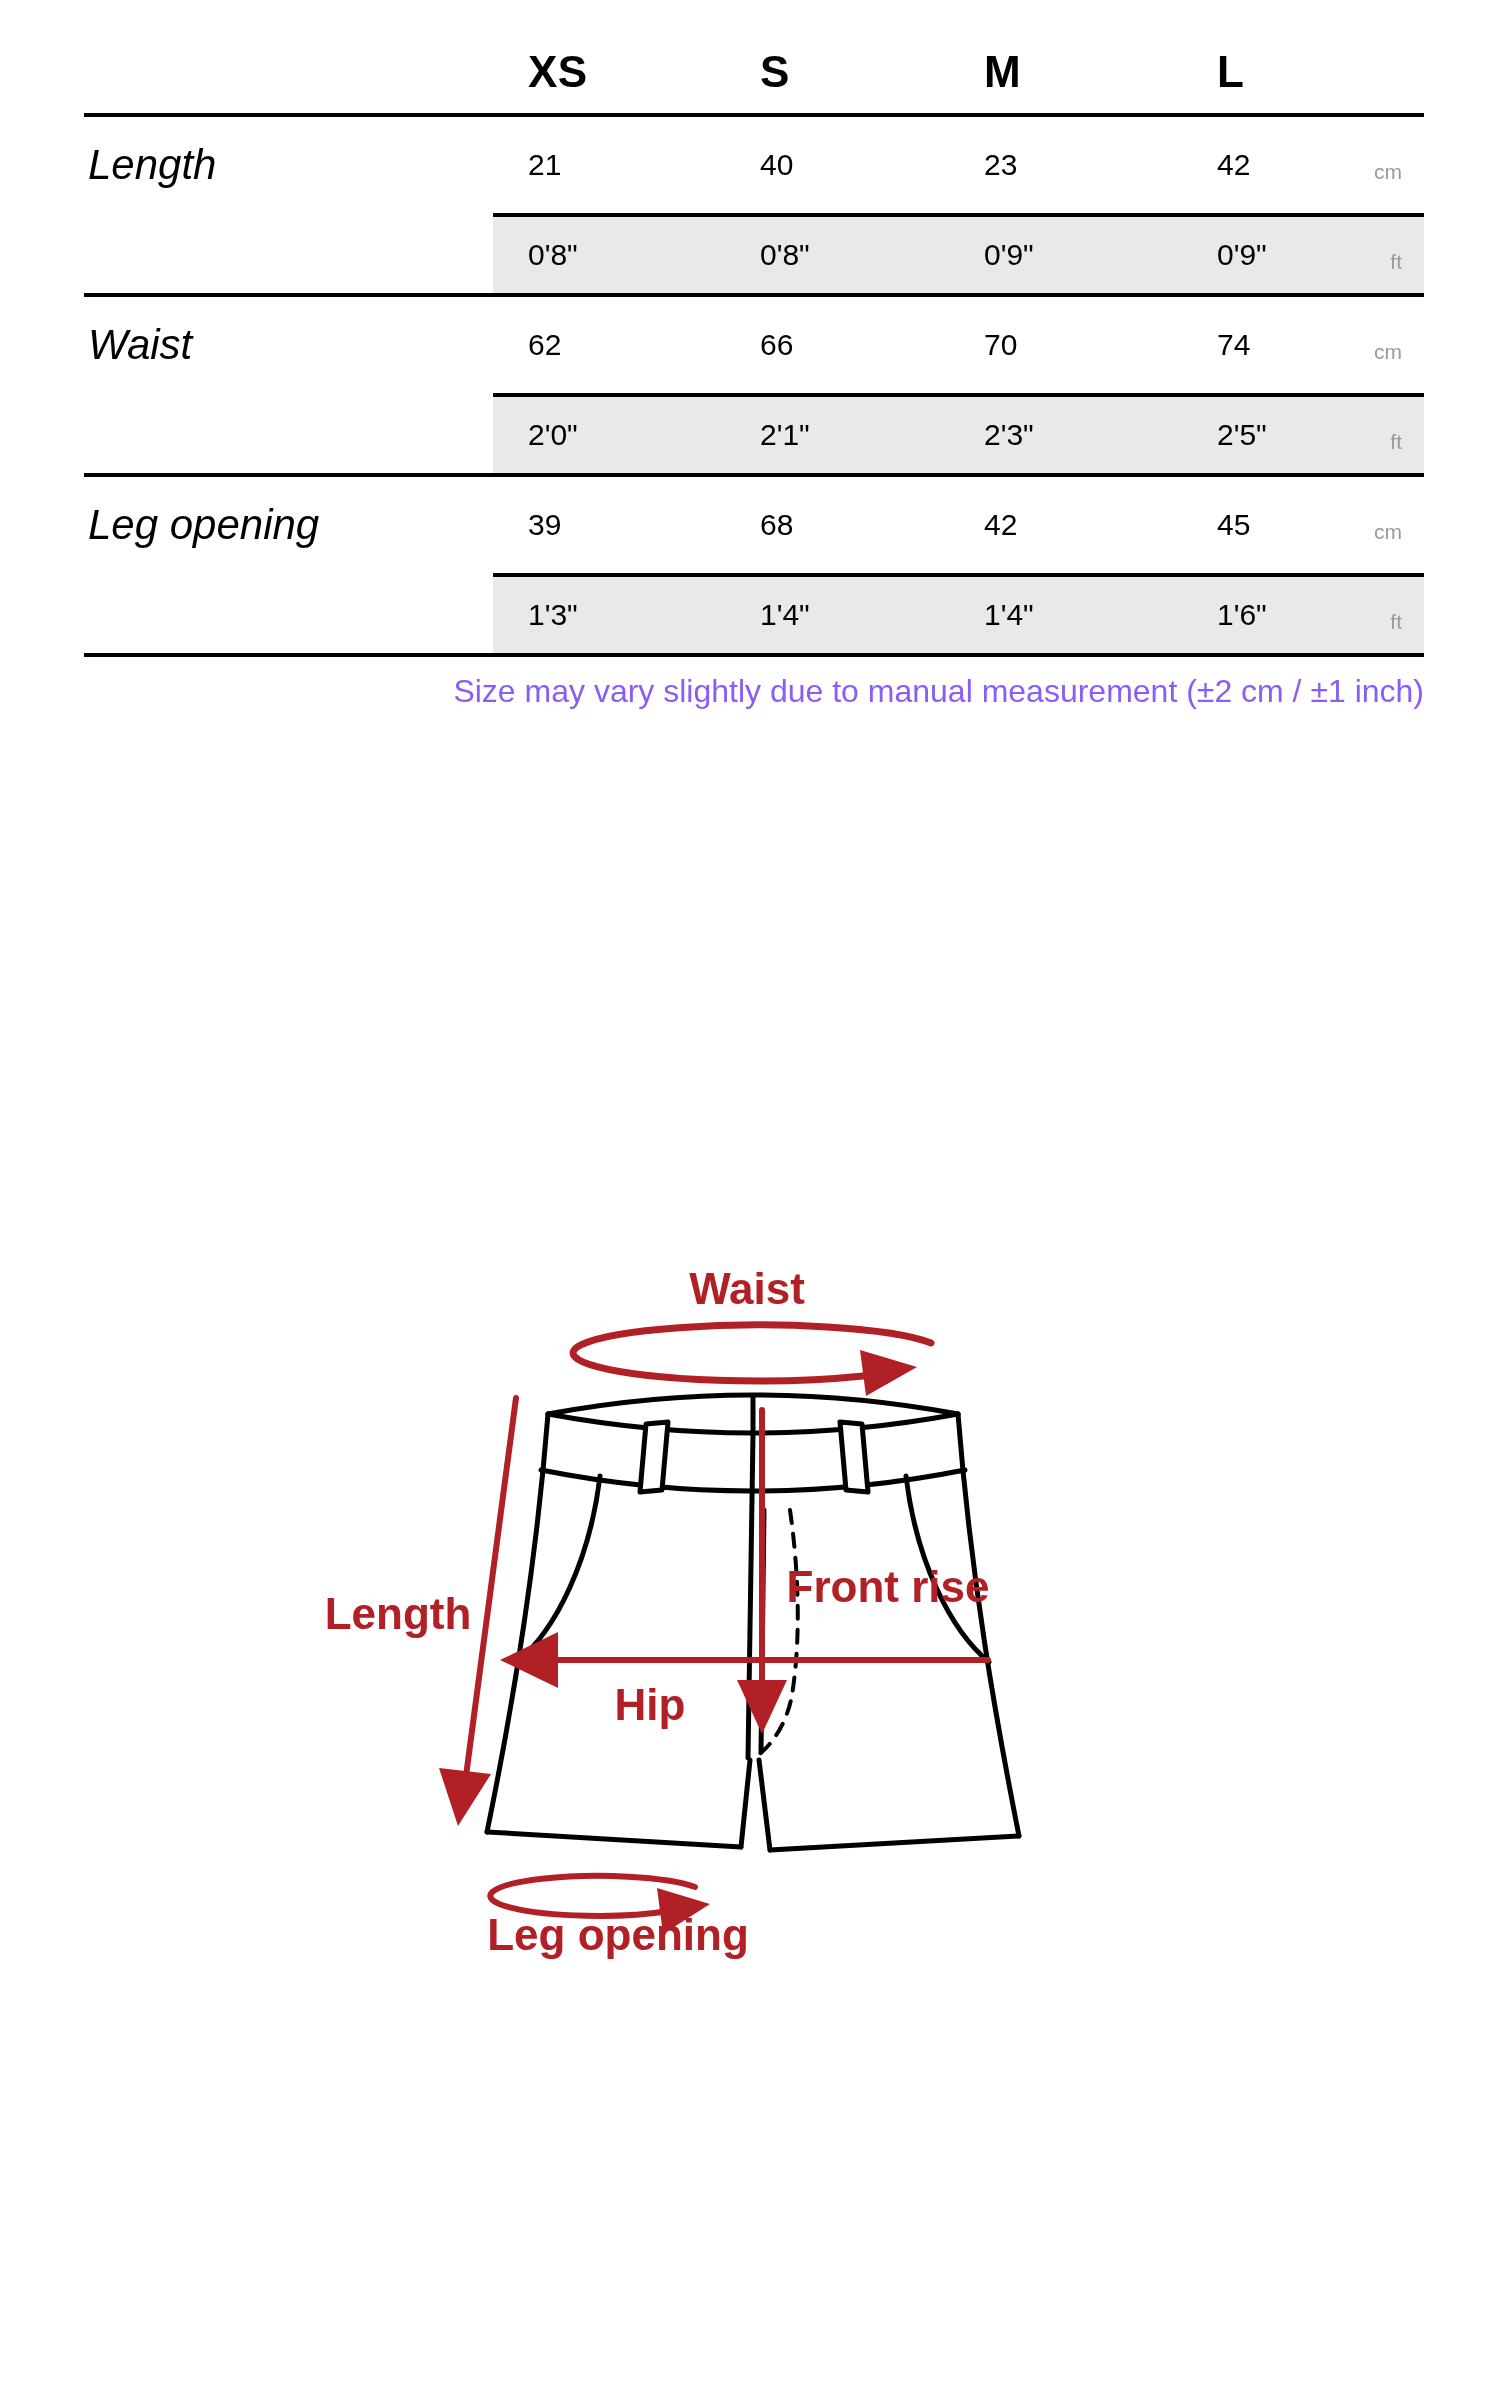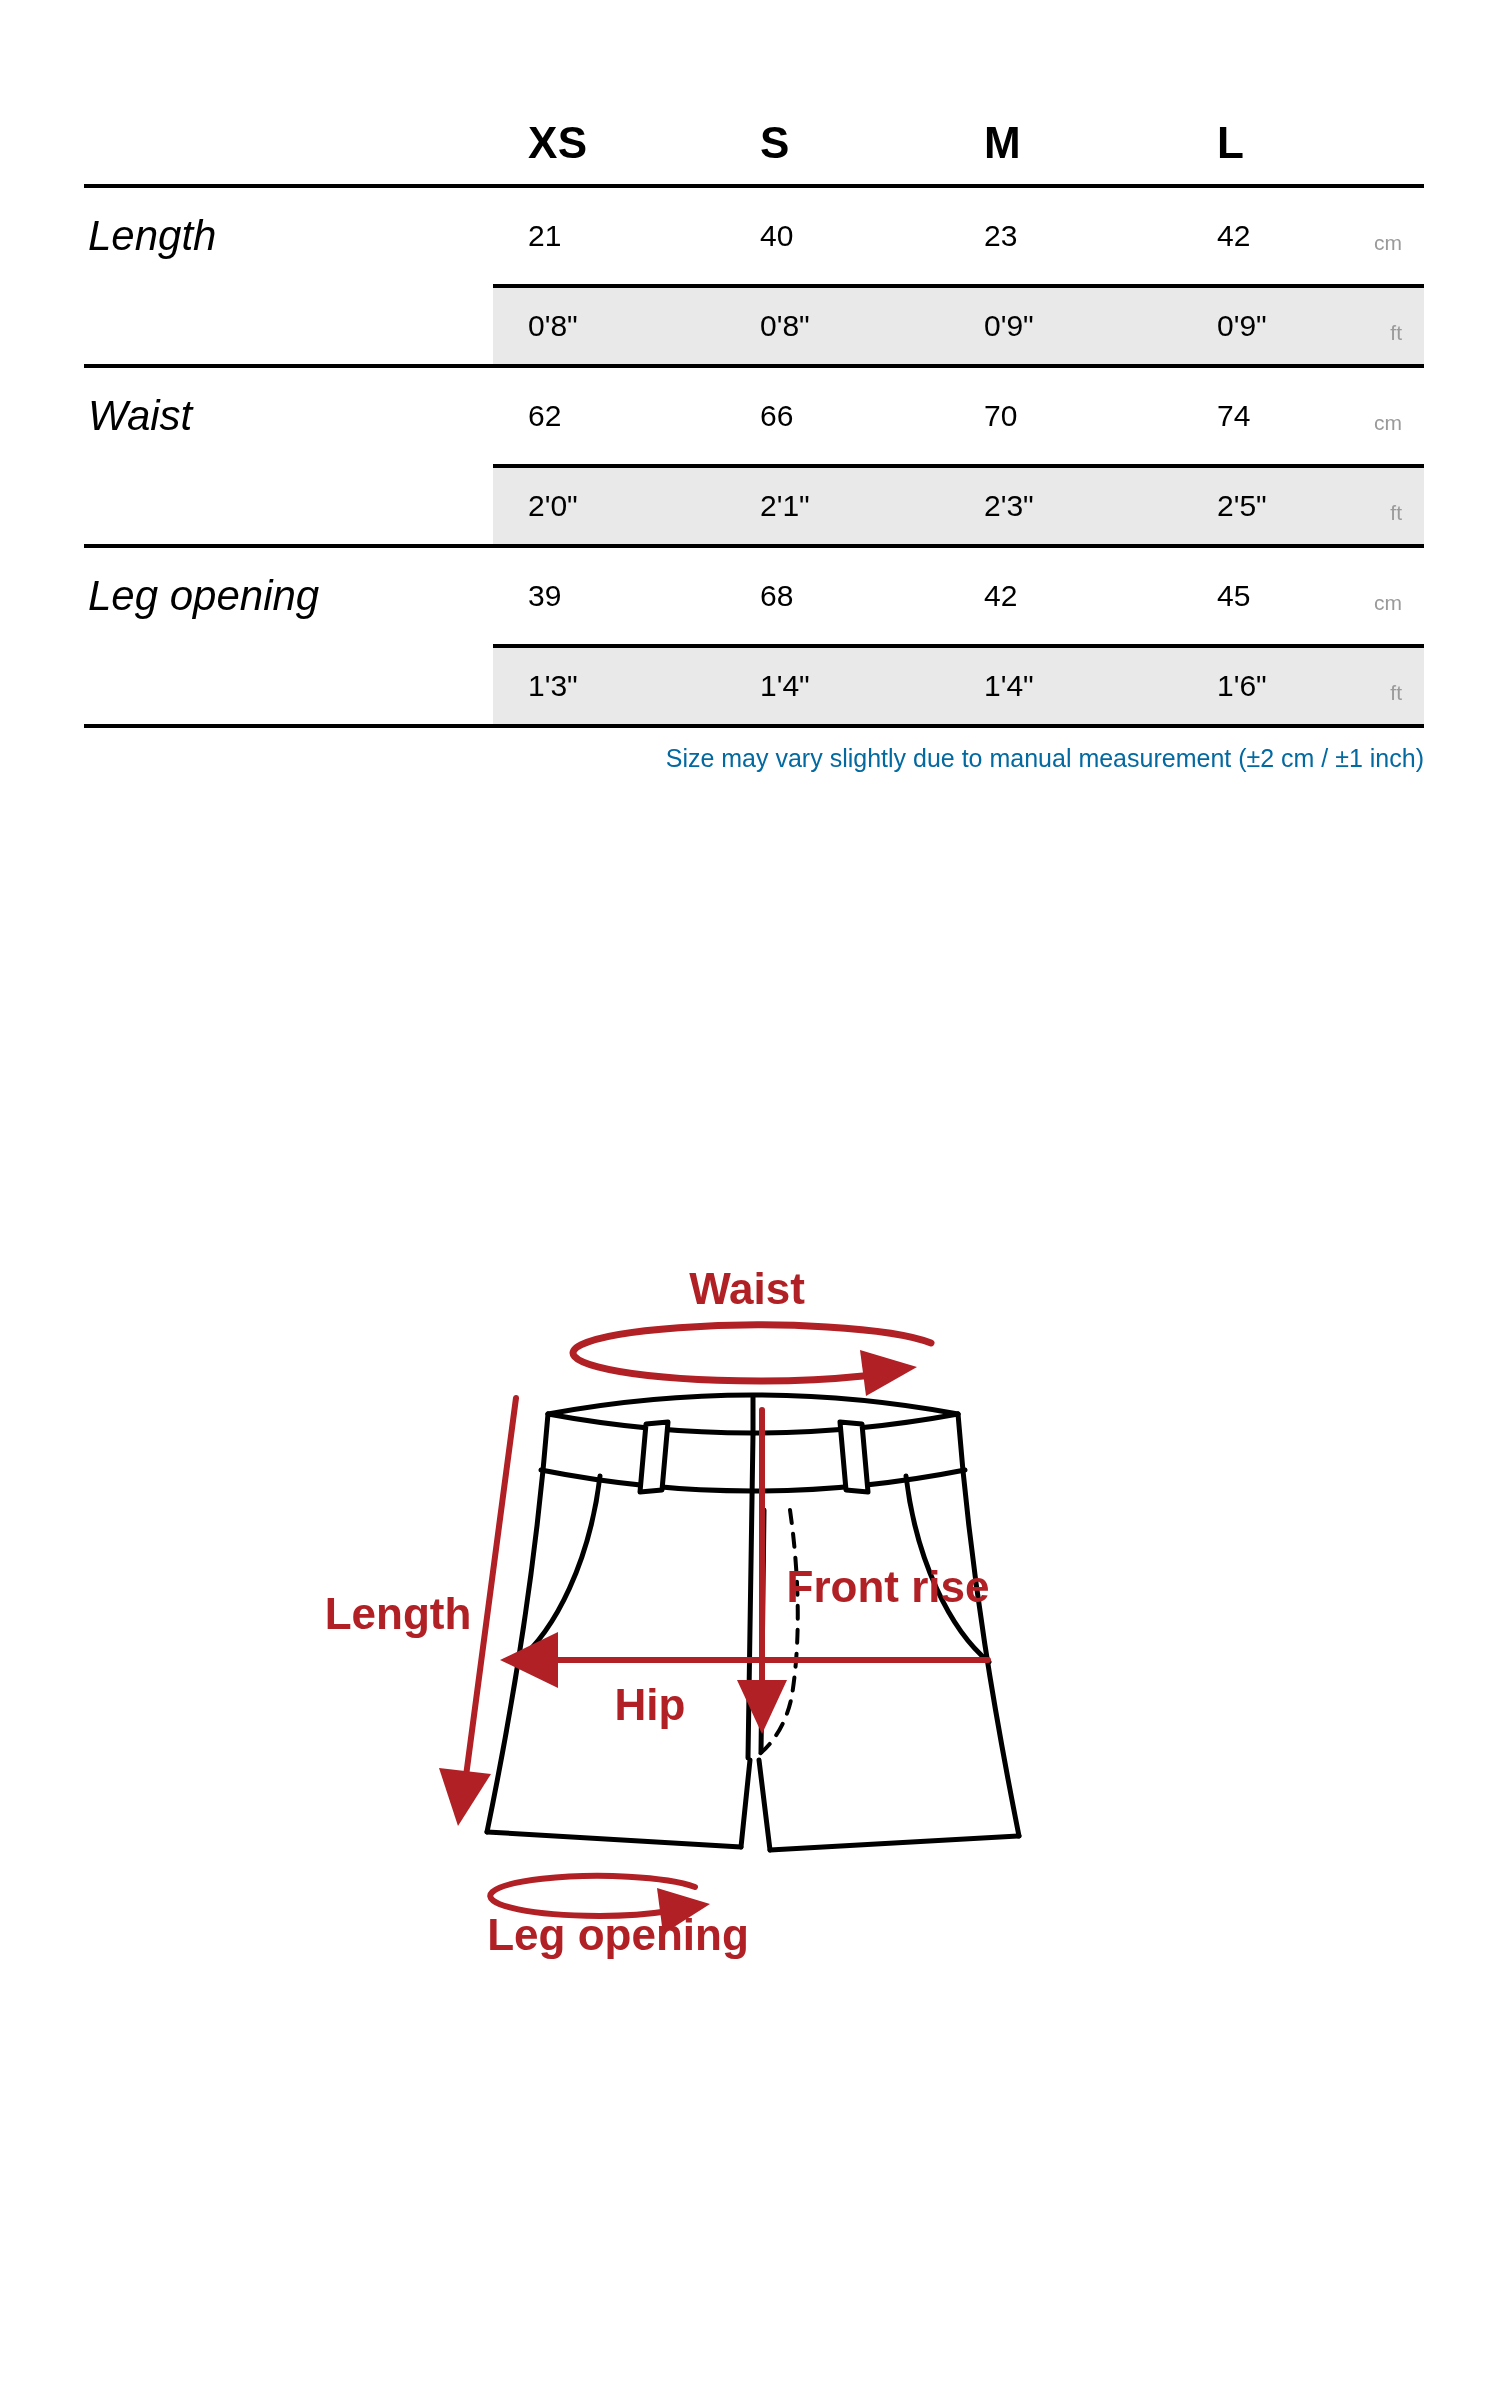--- a/index.html
+++ b/index.html
@@ -8,38 +8,38 @@
     width: 1500px; height: 2400px;
     position: relative;
     font-family: "Liberation Sans", sans-serif;
     color: #000;
     overflow: hidden;
   }
 
   
   .size-table { position: absolute; left: 84px; top: 0; width: 1340px; }
   .grid-row { display: grid; grid-template-columns: 409px 232px 224px 233px 162px 80px; }
-  .header-row { height: 184px; align-items: end; }
+  .header-row { height: 113px; align-items: end; }
   .header-cell { padding: 0 0 16px 35px; font-size: 44px; font-weight: bold; letter-spacing: 0.5px; }
   .group { border-top: 4px solid #000; }
   .cm-row { height: 96px; align-items: center; }
   .ft-row { height: 80px; }
   .row-label { padding-left: 4px; font-size: 42px; font-style: italic; }
   .cell-value { padding-left: 35px; font-size: 30px; }
   .cell-unit { font-size: 21px; color: #9a9a9a; text-align: right; padding-right: 22px; padding-top: 14px; }
   .ft-band {
     grid-column: 2 / 7;
     display: grid; grid-template-columns: 232px 224px 233px 162px 80px;
     align-items: center;
     height: 80px;
     background: #e9e9e9;
     border-top: 4px solid #000;
   }
   .bottom-line { border-top: 4px solid #000; height: 0; }
-  .note-row { margin-top: 16px; text-align: right; font-size: 25px; color: #0369a1; }
+  .note-row { margin-top: 16px; text-align: right; font-size: 32px; color: #8b5cf6; }
 
   
   .diagram-svg { position: absolute; left: 300px; top: 1240px; width: 800px; height: 760px; }
   .outline { fill: none; stroke: #000; stroke-width: 5; stroke-linecap: round; stroke-linejoin: round; }
   .loop { fill: #fff; stroke: #000; stroke-width: 5; stroke-linejoin: round; }
   .stitch { fill: none; stroke: #000; stroke-width: 4; stroke-dasharray: 13 11; stroke-linecap: round; }
   .measure { fill: none; stroke-width: 6; stroke-linecap: round; }
   .diagram-label { font-family: "Liberation Sans", sans-serif; font-weight: bold; font-size: 44px; text-anchor: middle; }
 </style>
 </head>

